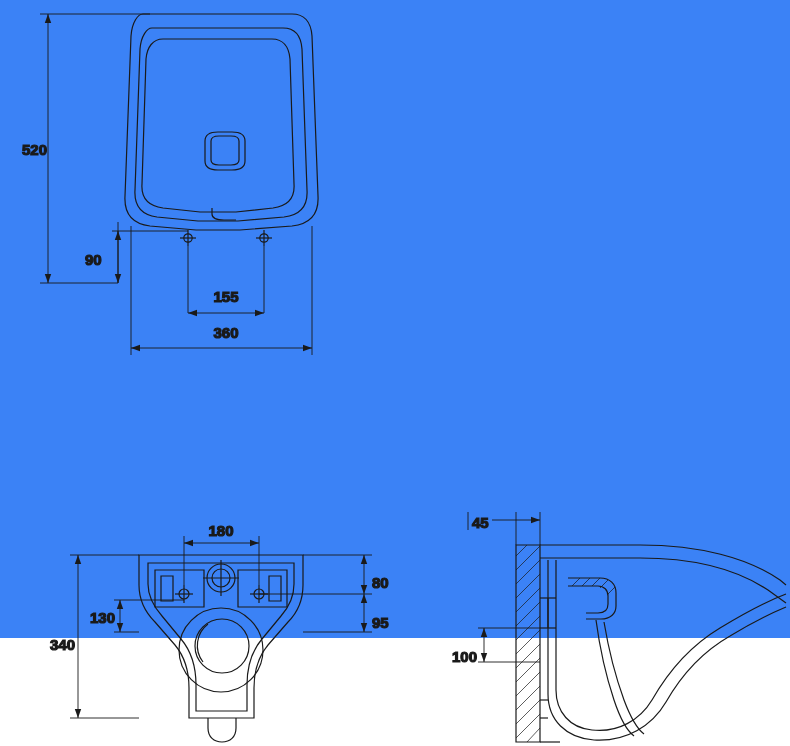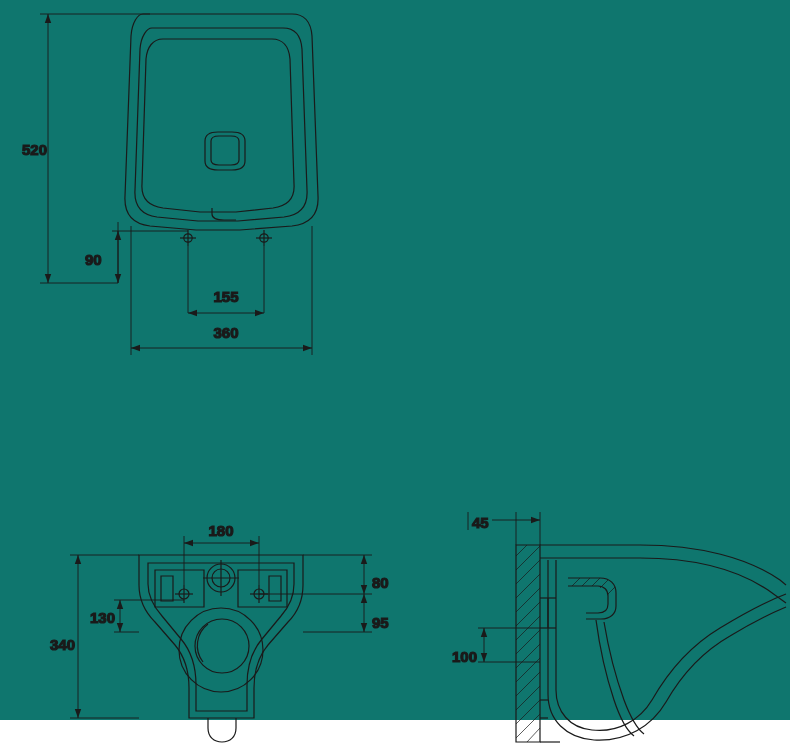--- a/index.html
+++ b/index.html
@@ -9,22 +9,22 @@
   }
   body {
     width: 790px;
     height: 746px;
     overflow: hidden;
     font-family: "Liberation Sans", sans-serif;
   }
   #stage {
     position: relative;
     width: 790px;
-    height: 720px;
-    background: #0f766e;
+    height: 638px;
+    background: #3b82f6;
   }
   #drawing {
     position: absolute;
     left: 0;
     top: 0;
   }
   .dim-text {
     font-family: "Liberation Sans", sans-serif;
     font-size: 15px;
     font-weight: bold;

